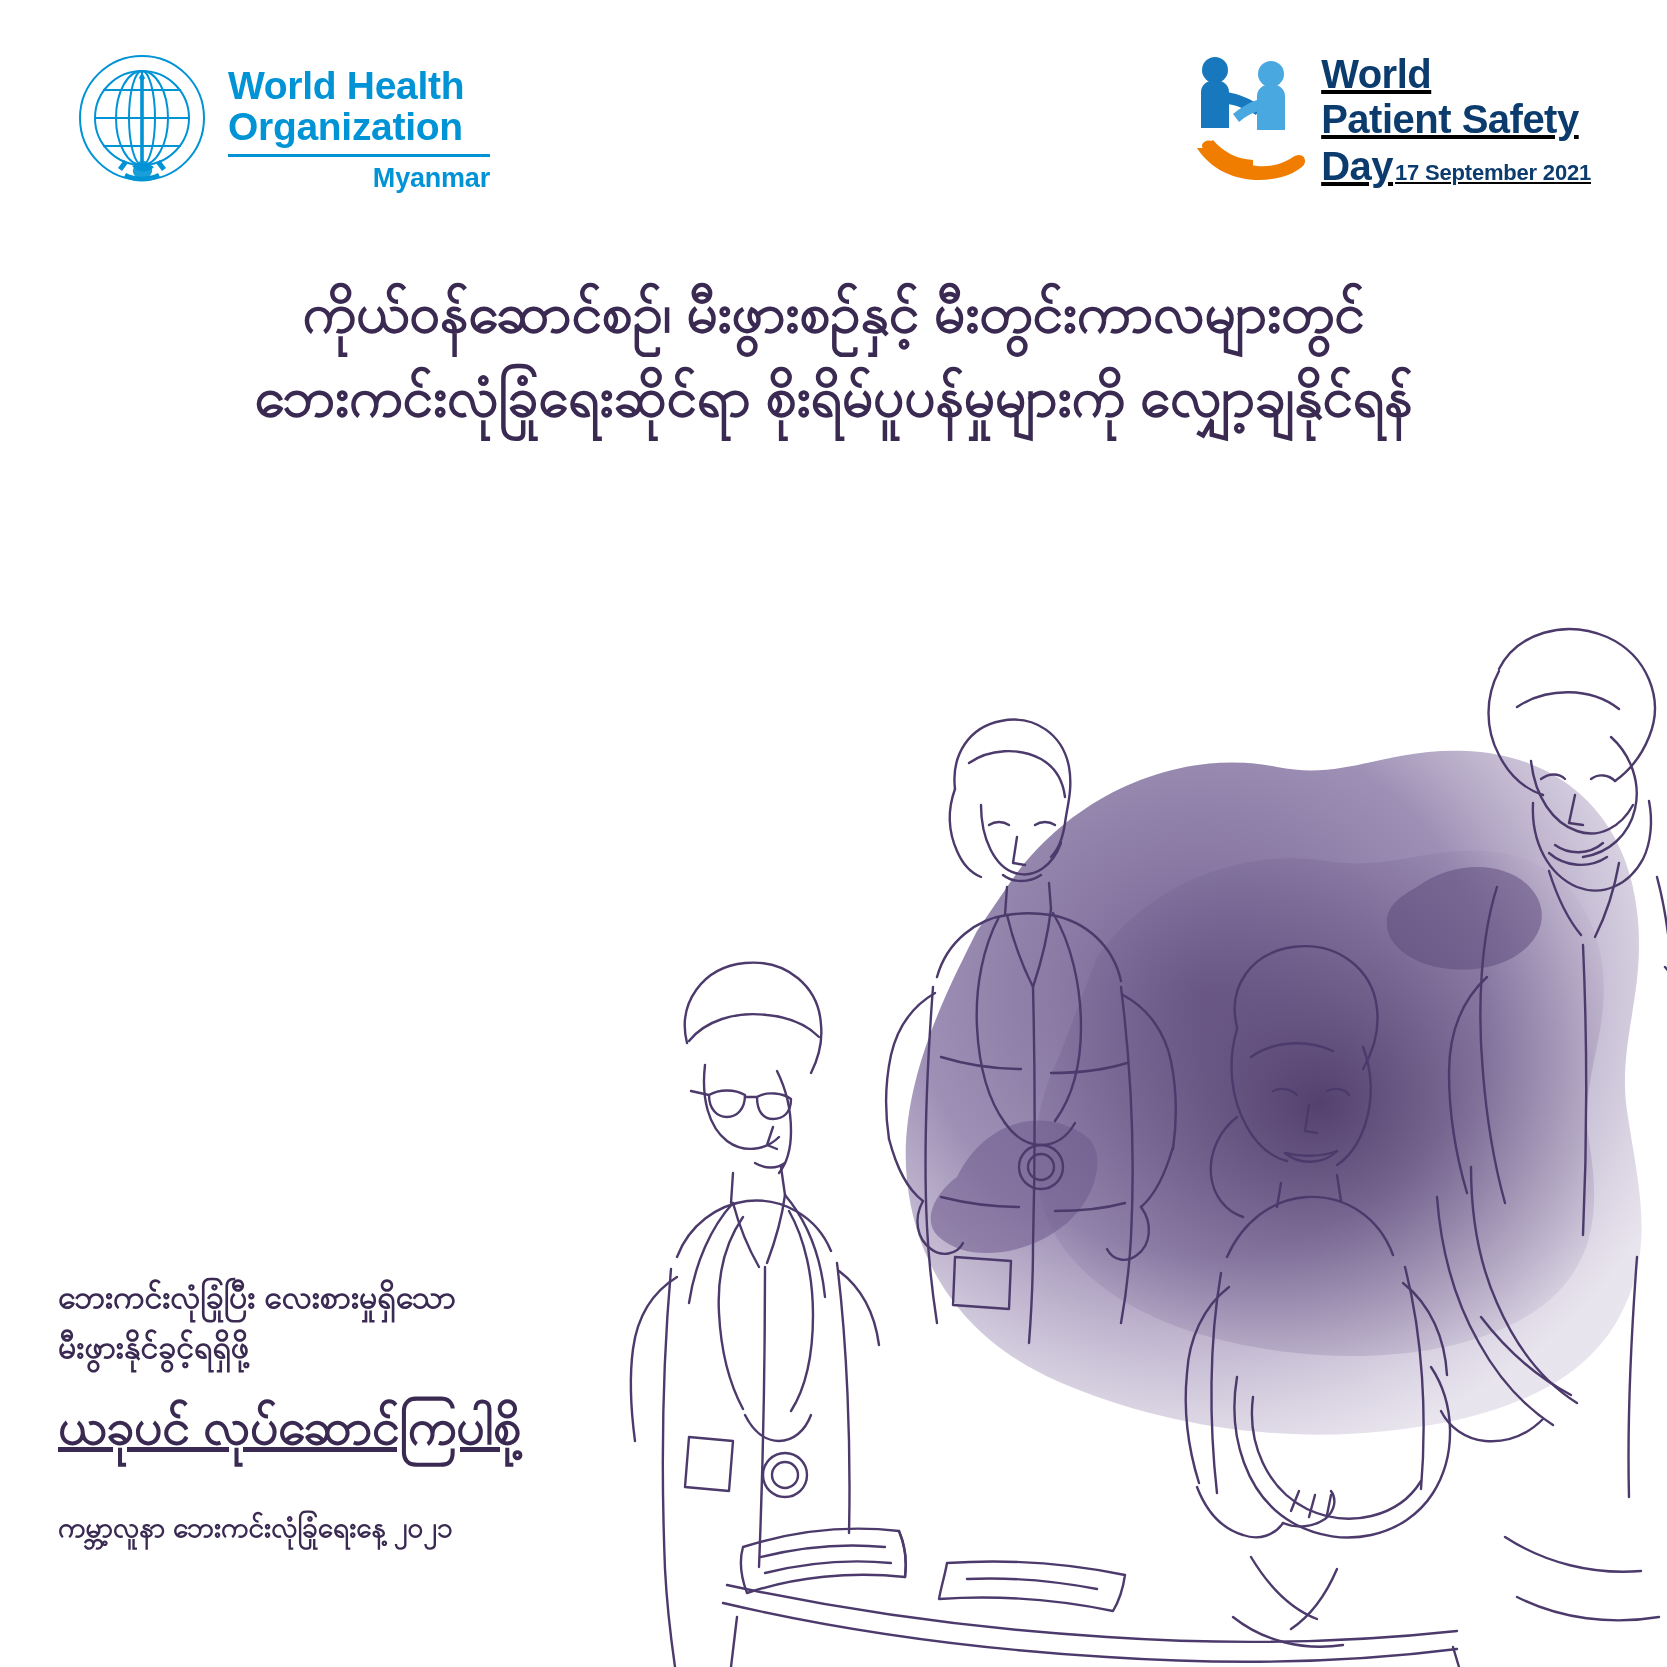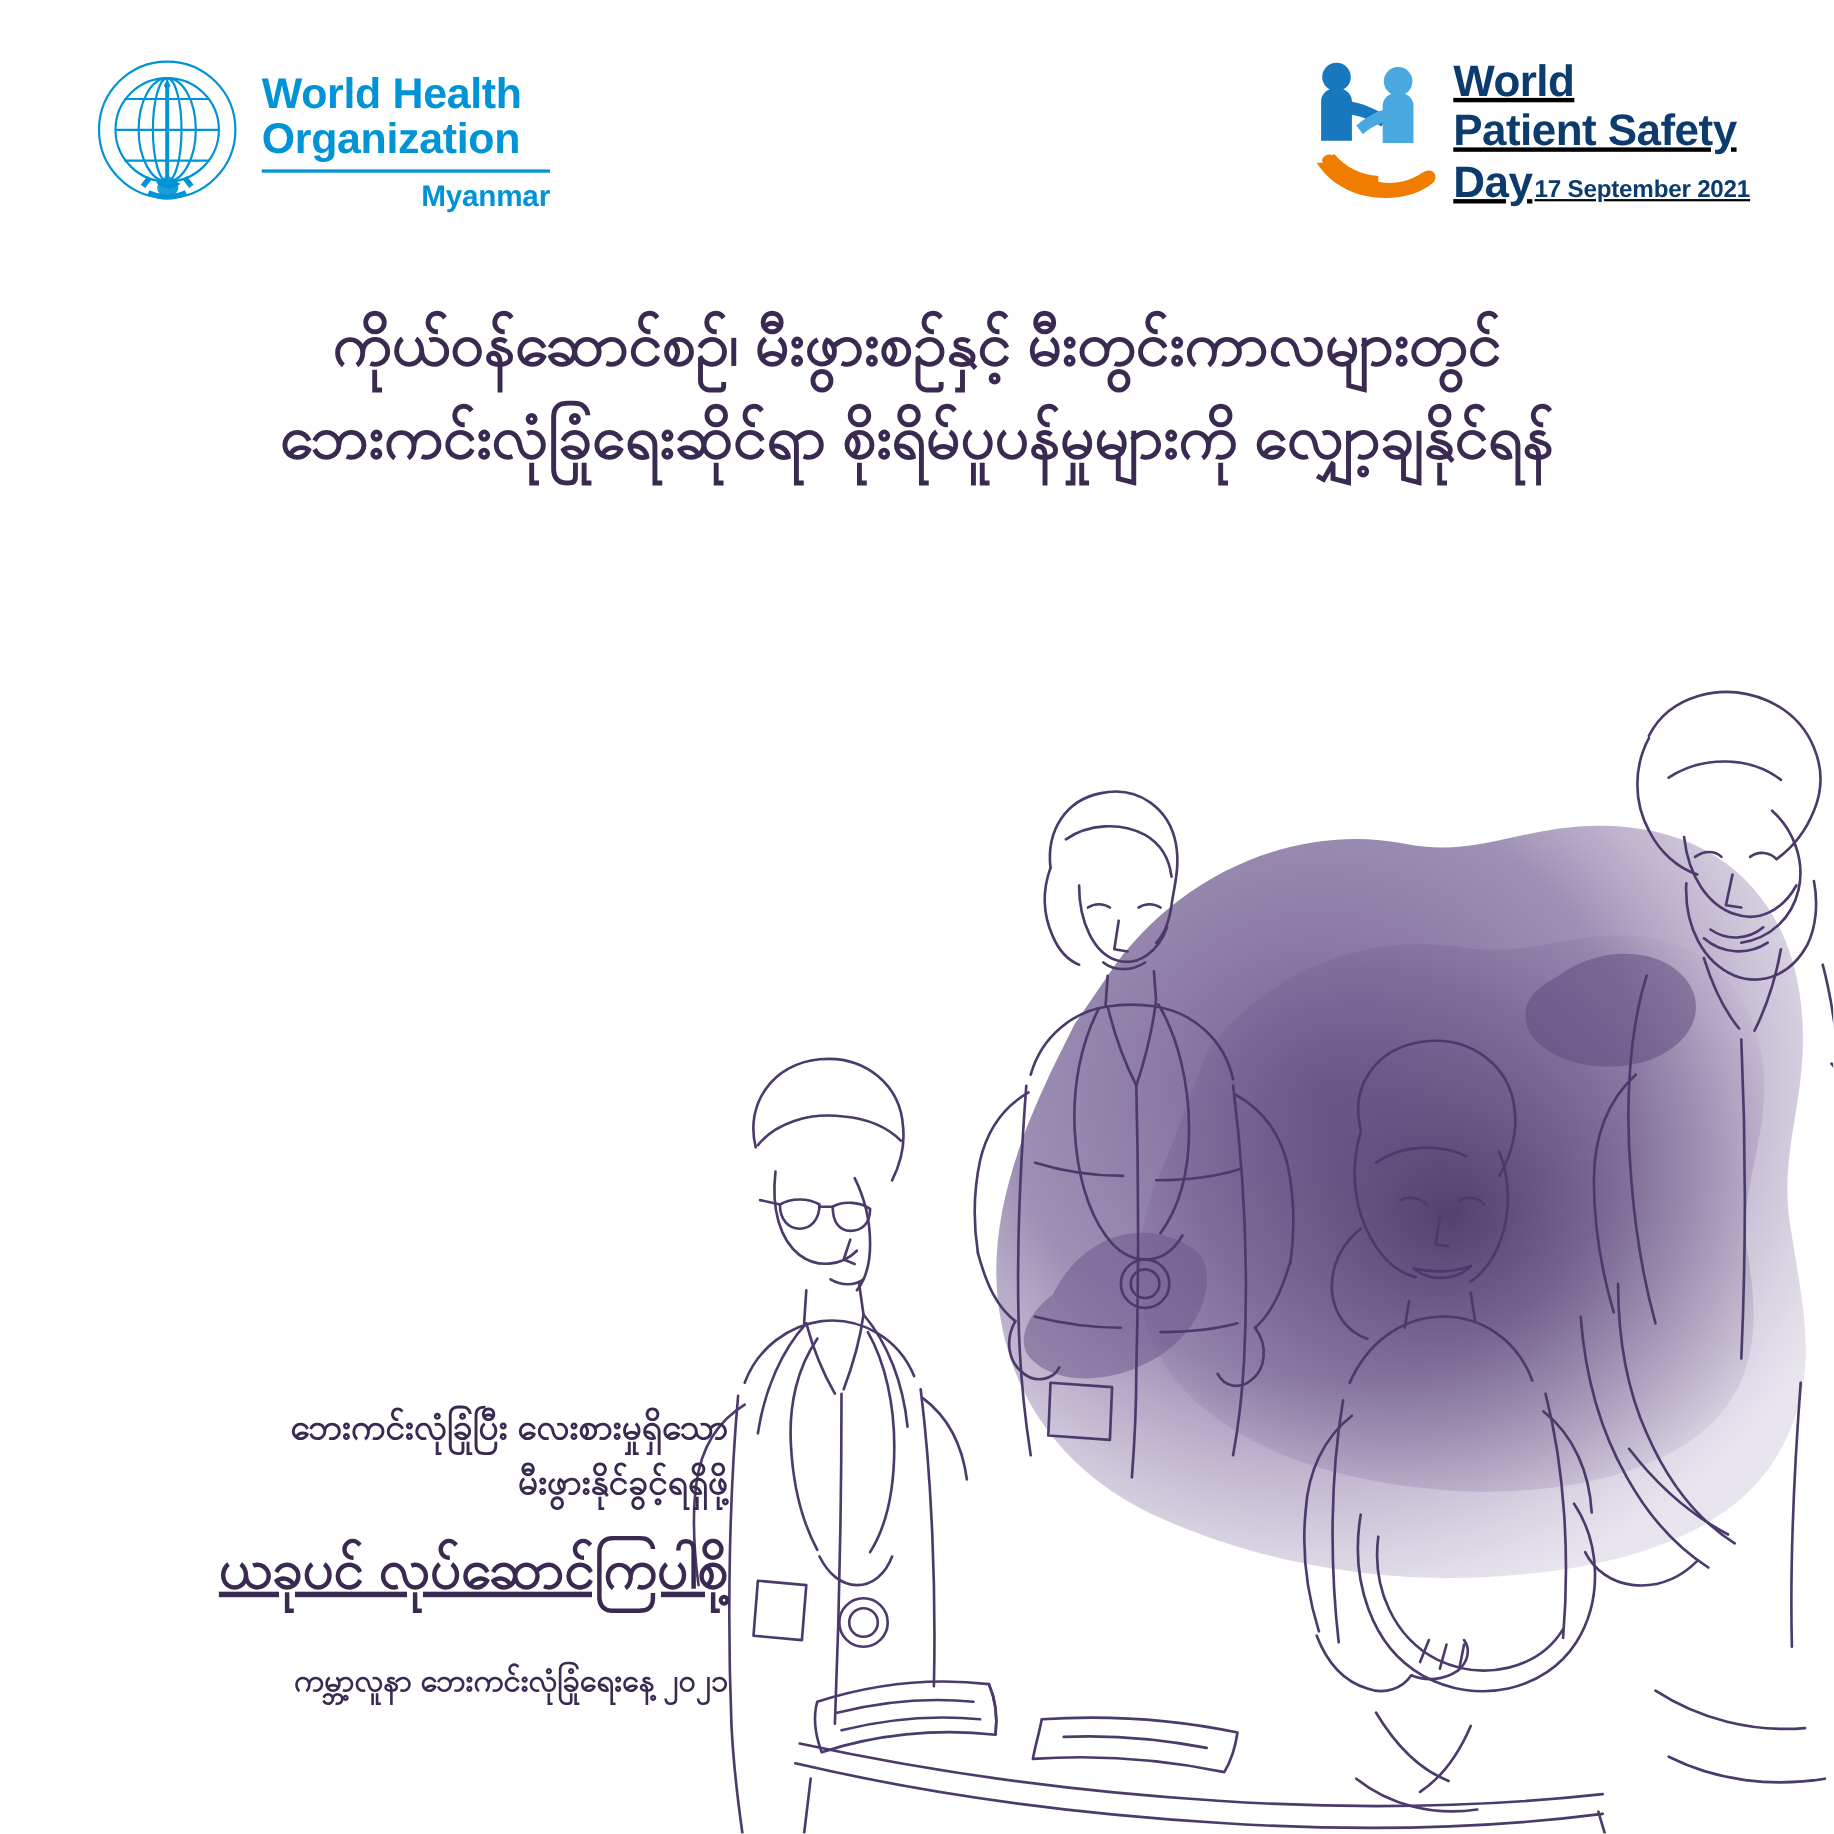--- a/index.html
+++ b/index.html
@@ -24,21 +24,21 @@
   .header {
     position: absolute;
     top: 0;
     left: 0;
     width: 100%;
     height: 240px;
   }
 
   .who-block {
     position: absolute;
-    left: 86px;
+    left: 76px;
     top: 52px;
     display: flex;
     align-items: flex-start;
     gap: 20px;
   }
 
   .who-emblem {
     width: 132px;
     height: 132px;
     flex: 0 0 132px;
@@ -151,24 +151,24 @@
     width: 1130px;
     height: 1110px;
     overflow: hidden;
   }
 
   .artwork svg { display: block; width: 100%; height: 100%; }
 
   
   .bottom-text {
     position: absolute;
-    left: 42px;
+    left: 58px;
     bottom: 120px;
     width: 620px;
-    text-align: right;
+    text-align: left;
     z-index: 5;
   }
 
   .bt-small {
     color: #3a2a52;
     font-size: 32px;
     font-weight: bold;
     line-height: 1.55;
   }
 

